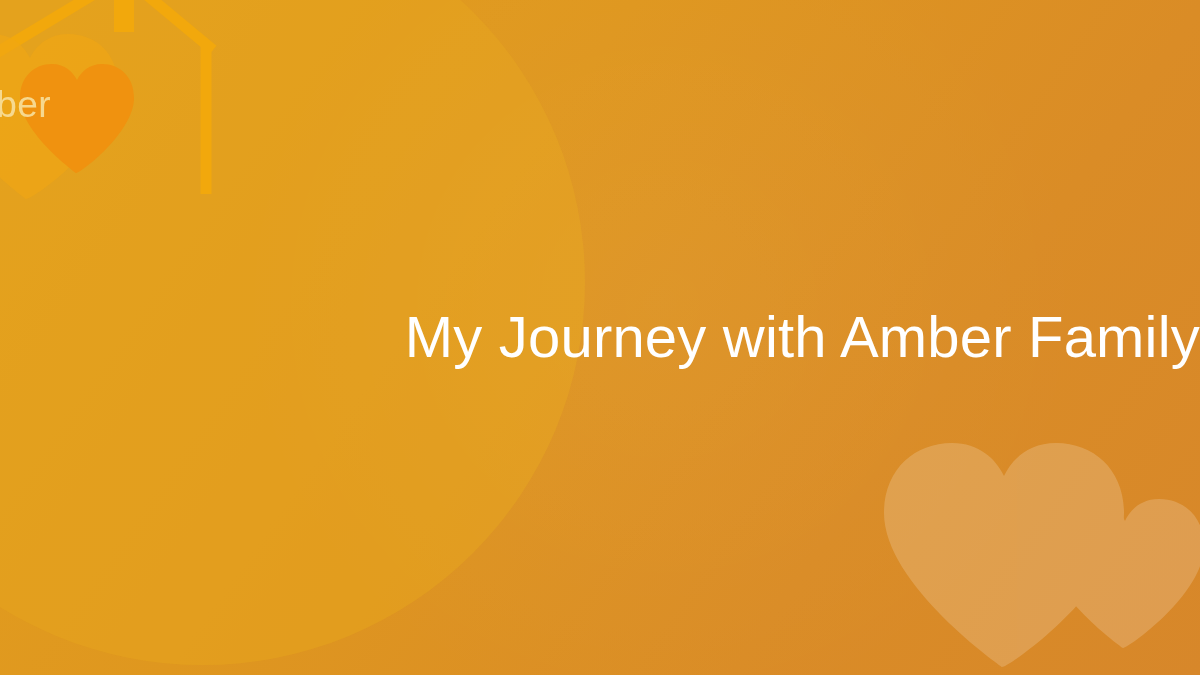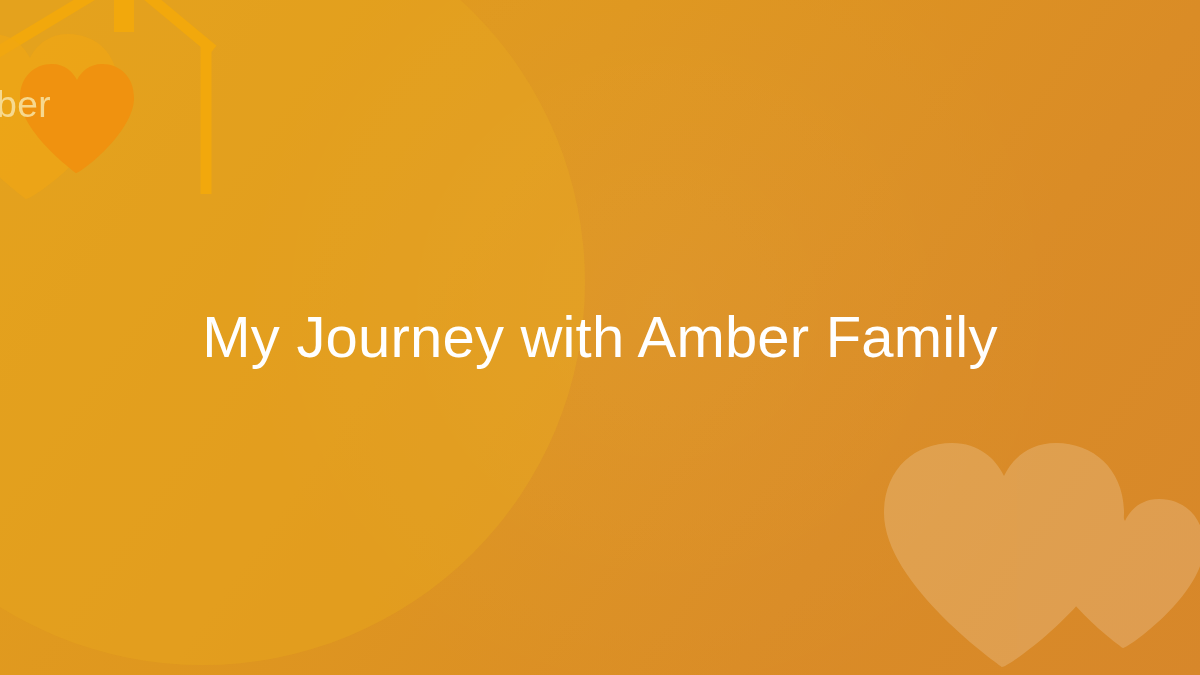--- a/index.html
+++ b/index.html
@@ -83,21 +83,21 @@
 
   
   .title-wrap {
     position: absolute;
     left: 0;
     top: 0;
     width: 1200px;
     height: 675px;
     display: flex;
     align-items: center;
-    justify-content: center;
+    justify-content: flex-end;
   }
   .slide-title {
     font-size: 58px;
     font-weight: 400;
     color: #FFFFFF;
     letter-spacing: 0.2px;
     text-align: center;
     line-height: 1.1;
     white-space: nowrap;
     margin-top: -2px;

